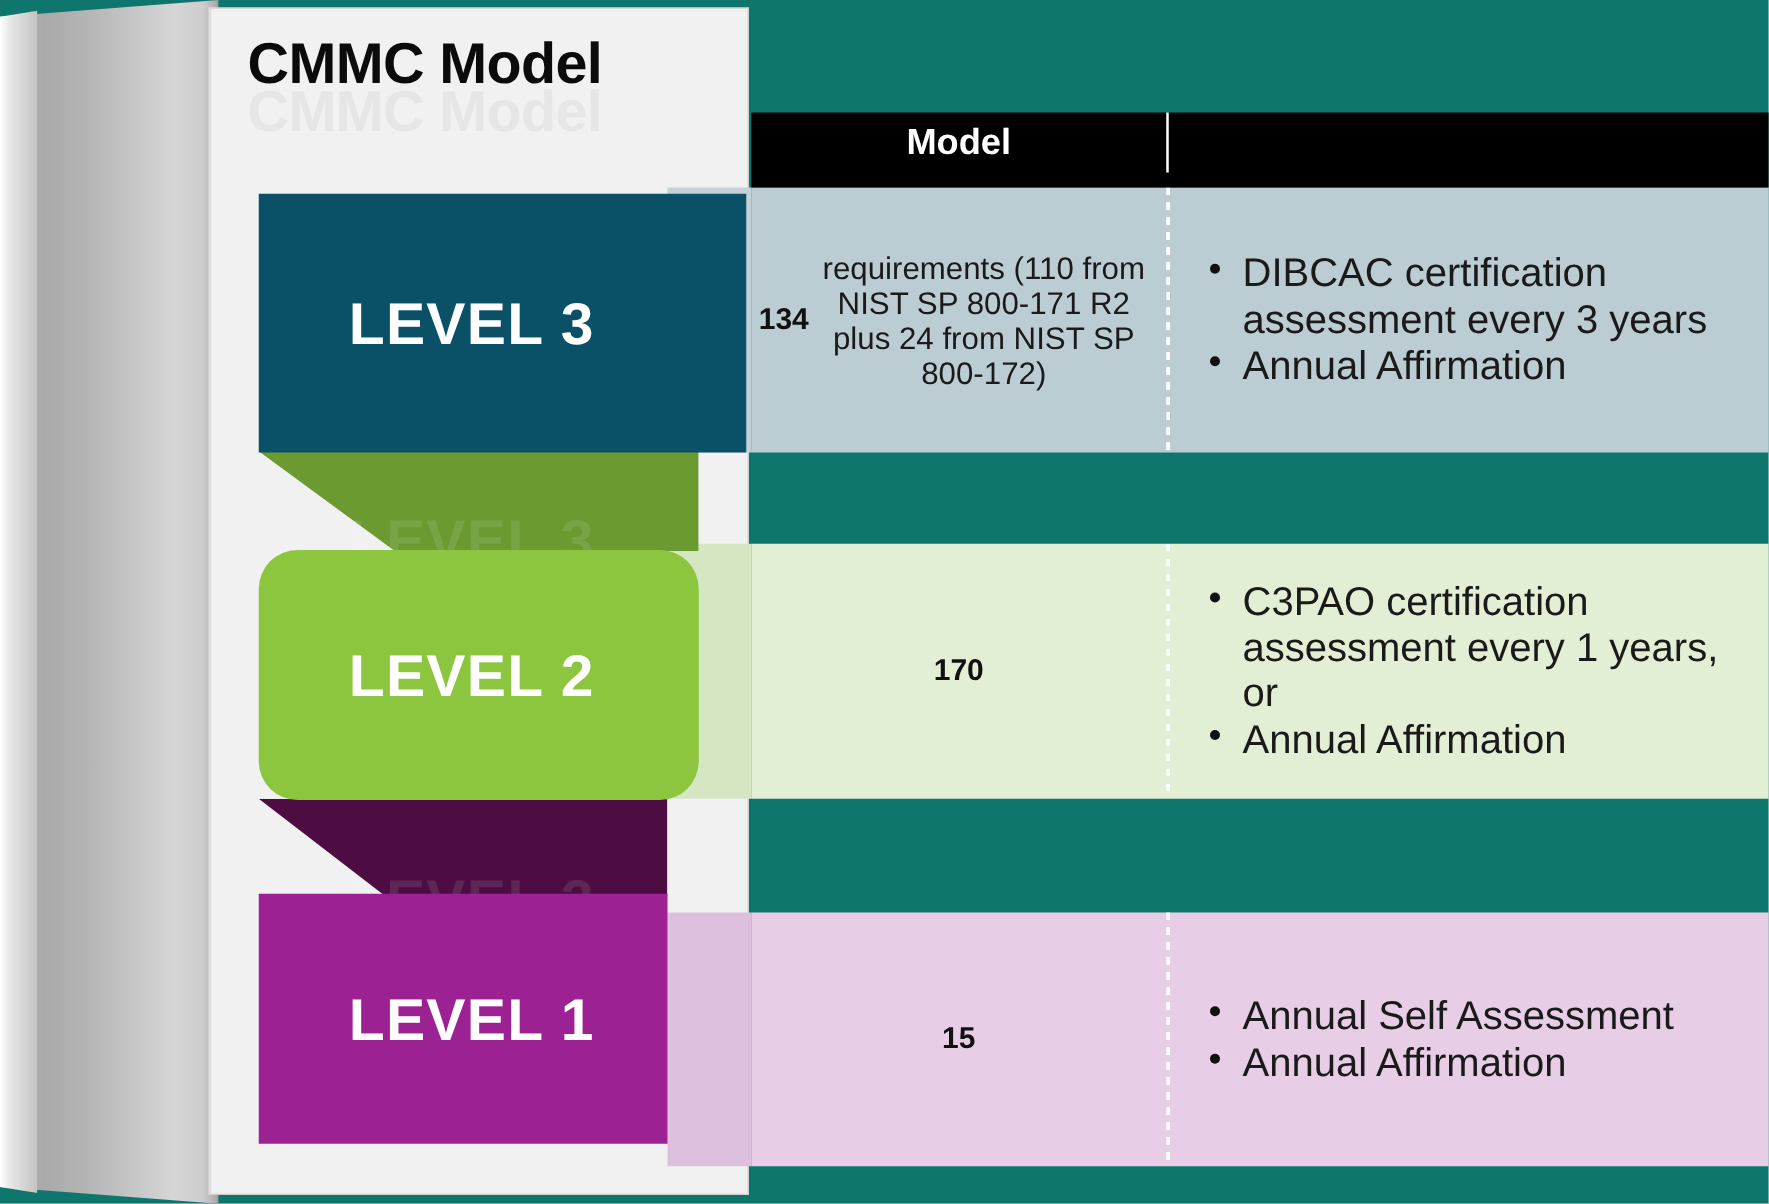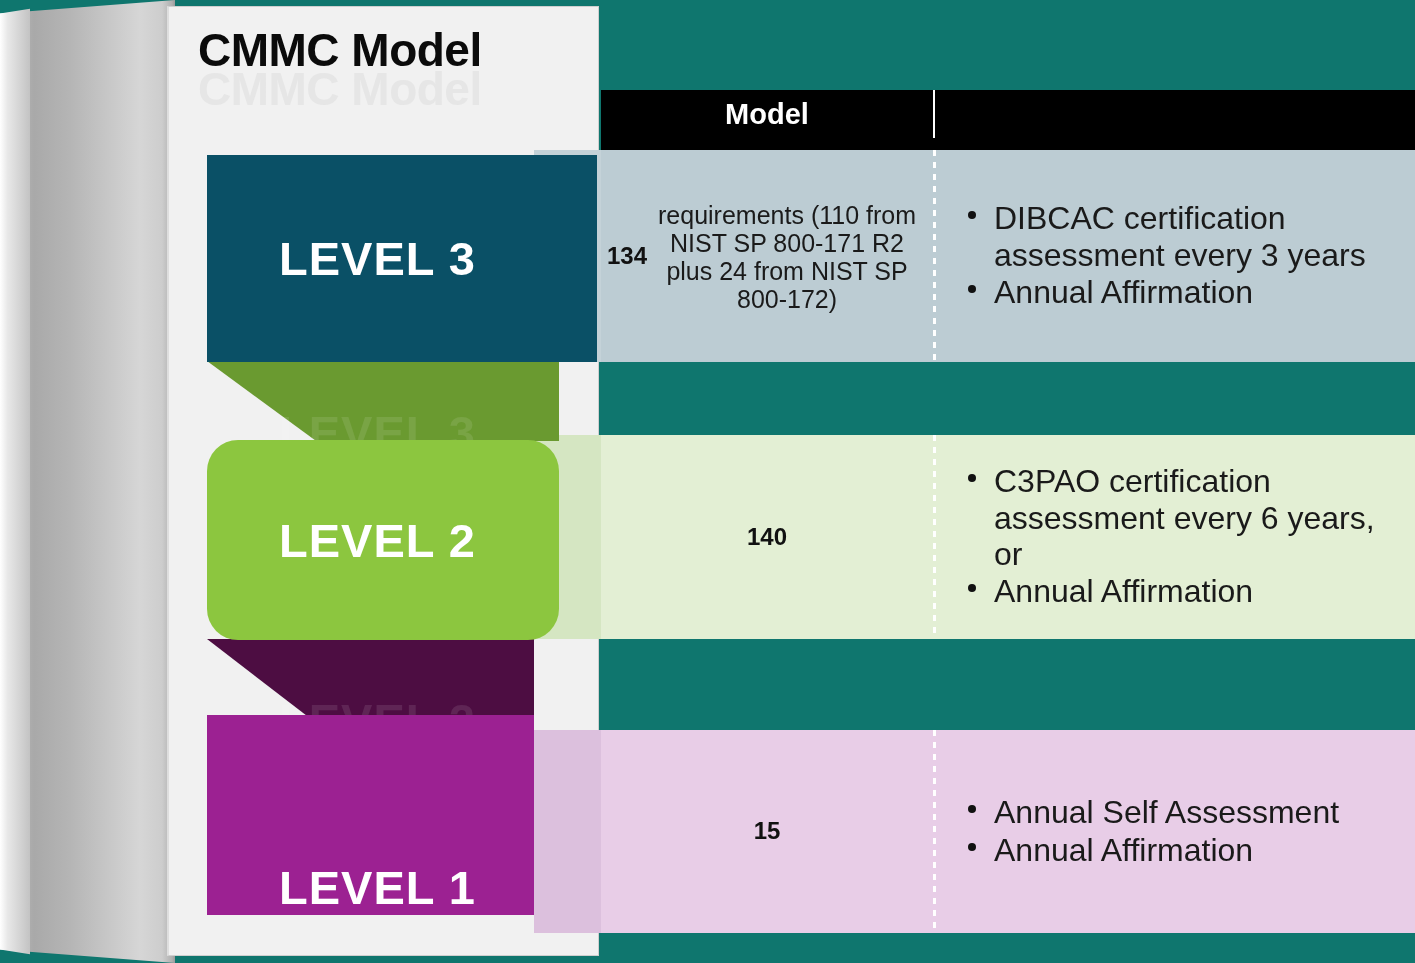--- a/index.html
+++ b/index.html
@@ -236,26 +236,26 @@
         <li>DIBCAC certification assessment every 3 years</li>
         <li>Annual Affirmation</li>
       </ul>
     </div>
   </div>
 
   <div class="row-band row2" id="band-2">
     <div class="band-left" id="bandleft-2" style="background: rgb(213, 230, 194);"></div>
     <div class="band-main" id="bandmain-2" style="background: rgb(227, 239, 212);"></div>
     <div class="col-model">
-      <div class="num">140</div>
+      <div class="num">170</div>
     </div>
     <div class="dash-div"></div>
     <div class="col-assess">
       <ul>
-        <li>C3PAO certification assessment every 6 years, or</li>
+        <li>C3PAO certification assessment every 1 years, or</li>
         <li>Annual Affirmation</li>
       </ul>
     </div>
   </div>
 
   <div class="row-band row1" id="band-1">
     <div class="band-left" id="bandleft-1" style="background: rgb(220, 192, 221);"></div>
     <div class="band-main" id="bandmain-1" style="background: rgb(232, 205, 231);"></div>
     <div class="col-model">
       <div class="num">15</div>
@@ -273,18 +273,18 @@
   <div class="chev chev2" id="chev-2" style="background: rgb(77, 13, 66);"></div>
 
   <div class="level-bar bar3" id="bar-3" style="background: rgb(10, 80, 102);">
     <span class="level-ghost">LEVEL 3</span>
     <span class="lbl">LEVEL 3</span>
   </div>
   <div class="level-bar bar2" id="bar-2" style="background: rgb(140, 198, 63);">
     <span class="level-ghost">LEVEL 2</span>
     <span class="lbl">LEVEL 2</span>
   </div>
-  <div class="level-bar bar1" id="bar-1" style="background: rgb(156, 33, 146); align-items: flex-end;">
+  <div class="level-bar bar1" id="bar-1" style="background: rgb(156, 33, 146);">
 
     <span class="lbl">LEVEL 1</span>
   </div>
 
 </div>
 
 </body></html>

